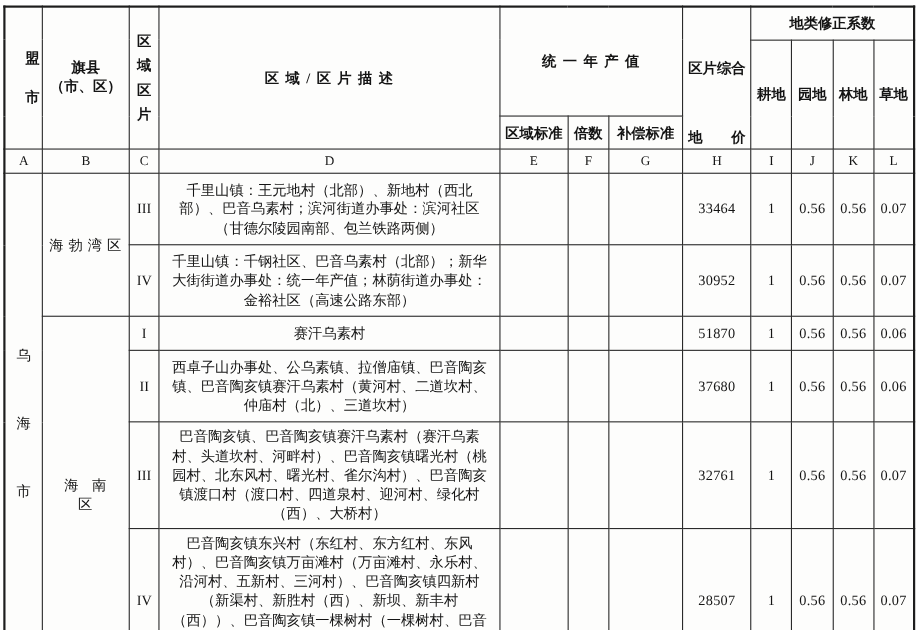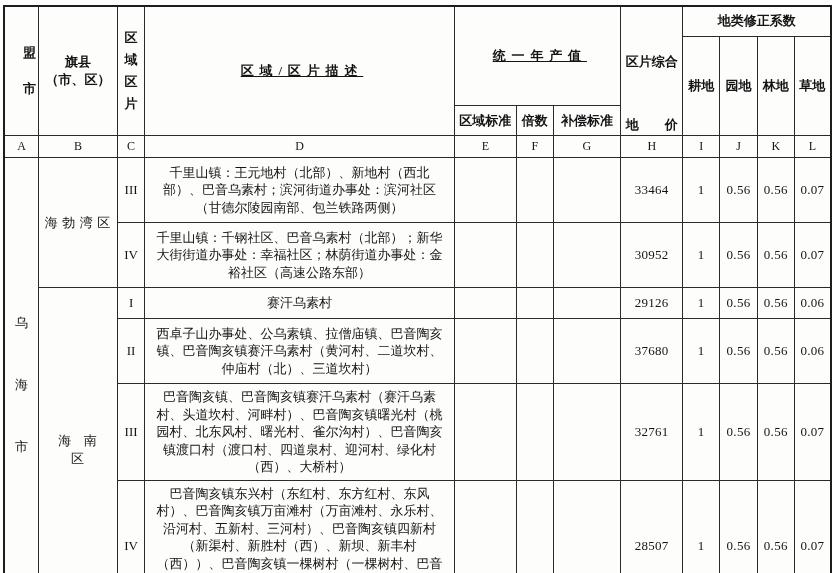--- a/index.html
+++ b/index.html
@@ -28,25 +28,25 @@
     border: 1px solid #2a2a2a;
     vertical-align: middle;
     text-align: center;
     font-size: 13px;
     overflow: hidden;
   }
   table.land { border: 2px solid #1d1d1d; }
 
   
   td.hd { font-weight: bold; }
-  td.spaced { letter-spacing: 0.45em; padding-left: 0.45em; text-decoration: underline; }
+  td.spaced { letter-spacing: 0.45em; padding-left: 0.45em; }
   td.vstack { word-break: break-all; padding: 0 18px; }
   td.hd-mengshi { line-height: 36px; }
   td.hd-zone { line-height: 22px; padding: 0 6px; font-size: 13px; margin-top: 37px; }
-  td.hd-county div { line-height: 18px; }
+  td.hd-county div { line-height: 18px; font-family: Liberation Mono, monospace; }
   td.hd-zoneprice div { line-height: 19px; margin-top: 44px; }
   tr.h1 { height: 30px; }
   tr.h2 { height: 58px; }
   tr.h3 { height: 30px; }
   tr.h4 { height: 22px; }
   tr.h4 td { font-size: 12px; font-weight: normal; }
 
   
   tr.r1 { height: 65px; }
   tr.r2 { height: 65px; }
@@ -149,39 +149,39 @@
         <td></td>
         <td class="num">33464</td>
         <td class="num">1</td>
         <td class="num">0.56</td>
         <td class="num">0.56</td>
         <td class="num">0.07</td>
       </tr>
 
       <tr class="r2">
         <td class="zone-cell">IV</td>
-        <td class="desc">千里山镇：千钢社区、巴音乌素村（北部）；新华大街街道办事处：幸福社区；林荫街道办事处：金裕社区（高速公路东部）</td>
+        <td class="desc">千里山镇：千钢社区、巴音乌素村（北部）；新华大街街道办事处：统一年产值；林荫街道办事处：金裕社区（高速公路东部）</td>
         <td></td>
         <td></td>
         <td></td>
         <td class="num">30952</td>
         <td class="num">1</td>
         <td class="num">0.56</td>
         <td class="num">0.56</td>
         <td class="num">0.07</td>
       </tr>
 
       <tr class="r3">
         <td rowspan="4" class="county-wide">海南区</td>
         <td class="zone-cell">I</td>
         <td class="desc">赛汗乌素村</td>
         <td></td>
         <td></td>
         <td></td>
-        <td class="num">29126</td>
+        <td class="num">51870</td>
         <td class="num">1</td>
         <td class="num">0.56</td>
         <td class="num">0.56</td>
         <td class="num">0.06</td>
       </tr>
 
       <tr class="r4">
         <td class="zone-cell">II</td>
         <td class="desc">西卓子山办事处、公乌素镇、拉僧庙镇、巴音陶亥镇、巴音陶亥镇赛汗乌素村（黄河村、二道坎村、仲庙村（北）、三道坎村）</td>
         <td></td>

